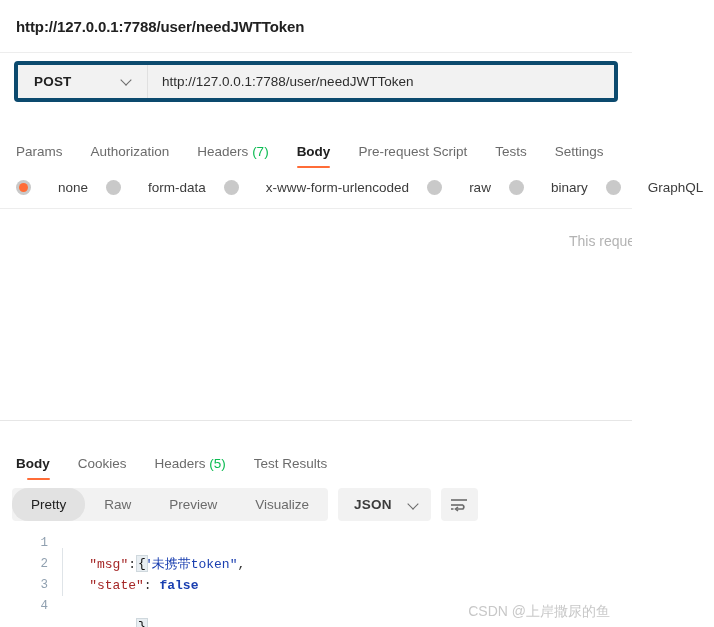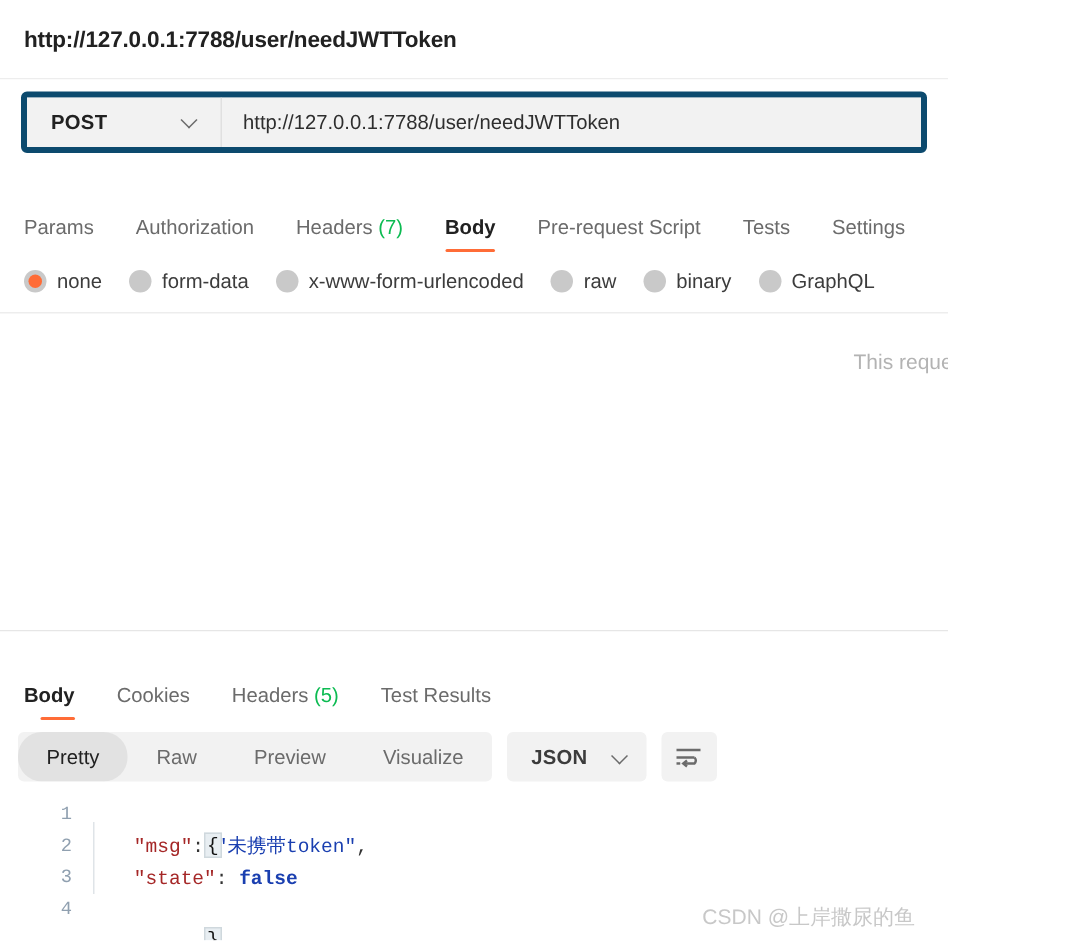--- a/index.html
+++ b/index.html
@@ -141,20 +141,21 @@
     padding: 0 14px;
     gap: 0;
     background: #fff;
   }
   .radio-item {
     display: flex;
     align-items: flex-end;
     margin-right: 18px;
     cursor: pointer;
     white-space: nowrap;
+    gap: 20px;
   }
   .radio-item:first-child { margin-left: 2px; }
   .radio-dot {
     width: 15px; height: 15px;
     border-radius: 50%;
     background: #c9c9c9;
     margin-right: 7px;
     flex: 0 0 auto;
     position: relative;
   }

